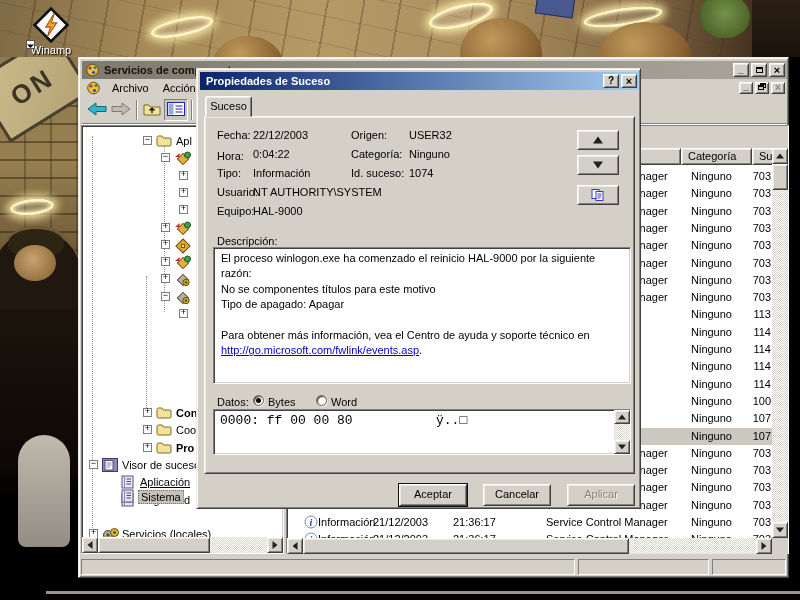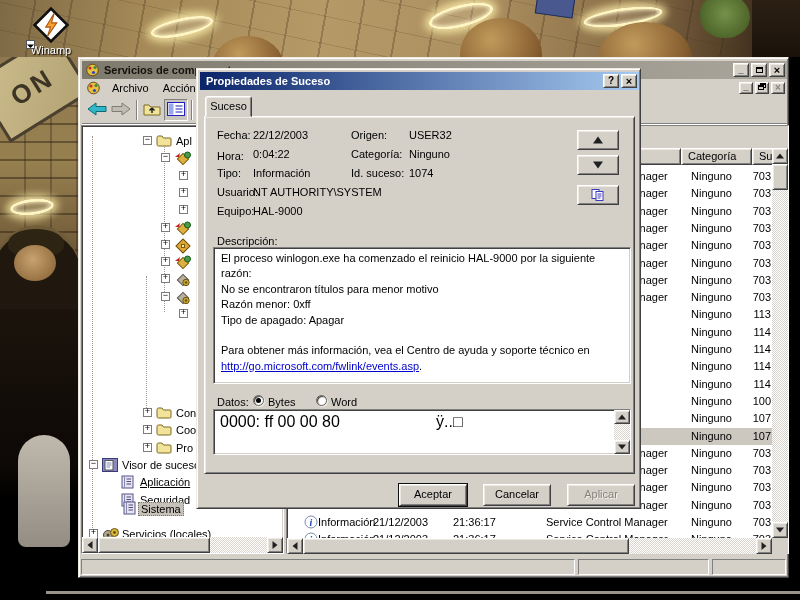--- a/index.html
+++ b/index.html
@@ -82,21 +82,21 @@
 .tab{position:absolute;background:#d4d0c8;border:1px solid;border-color:#fff #404040 transparent #fff;border-radius:3px 3px 0 0;box-shadow:inset 1px 1px 0 #ece9e2,inset -1px 0 0 #808080;text-align:center;padding-top:3px;z-index:2;cursor:pointer}
 .tabpage{position:absolute;border:1px solid;border-color:#fff #404040 #404040 #fff;box-shadow:inset 1px 1px 0 #ece9e2,inset -1px -1px 0 #808080;background:#d4d0c8}
 .flabel,.fvalue{position:absolute;white-space:nowrap}
 .dlgbtn{position:absolute;width:68px;height:22px;text-align:center;padding-top:3px;cursor:pointer}
 .dlgbtn.default{outline:1px solid #101010}
 .dlgbtn.disabled{color:#86827a;text-shadow:1px 1px 0 #f2f0ea;cursor:default}
 .radio{position:absolute;width:11px;height:11px;border-radius:50%;background:#fff;border:1px solid #636058;box-shadow:inset 1px 1px 1px #404040,1px 1px 0 #ece9e2;cursor:pointer}
 .radio.checked::after{content:"";position:absolute;left:2px;top:2px;width:5px;height:5px;border-radius:50%;background:#000}
 #desc-lines{position:absolute;left:7px;top:3px;right:7px;line-height:15.4px}
 #desc-lines a{color:#0000cc}
-.mono{font-family:Liberation Sans, sans-serif;font-size:16px}
+.mono{font-family:Liberation Mono, monospace;font-size:13px}
 .statusec{position:absolute;top:2px;height:16px;border:1px solid;border-color:#808080 #fff #fff #808080}
 </style>
 </head>
 <body>
 
 <div id="desktop">
 
   <div class="art-top abs">
     <div class="tiles"></div>
     <div class="halo" style="left:150px;top:18px;width:64px;height:18px;transform:rotate(-12deg)"></div>
@@ -276,35 +276,35 @@
               </svg></span>
           </div>
           <div class="tree-item" style="top: 180px;">
             <span class="tree-expand" style="left: 97px;">+</span>
           </div>
           <div class="tree-item" style="top: 279px;">
             <span class="tree-expand" style="left: 61px;">+</span>
             <span class="tree-icon" style="left: 74px;"><svg width="16" height="13">
                 <path d="M1 3.5 C1 2.7 1.6 2 2.4 2 H6 L7.5 4 H14 C14.8 4 15 4.5 15 5 V11 C15 11.8 14.4 12 13.6 12 H2.4 C1.6 12 1 11.4 1 10.6 Z" fill="#f2e39a" stroke="#7a6a24"></path>
               </svg></span>
-            <span class="tree-label" style="left: 92px;">Con</span>
+            <span class="tree-label" style="left: 92px; font-weight: bold;">Con</span>
           </div>
           <div class="tree-item" style="top: 296.3px;">
             <span class="tree-expand" style="left: 61px;">+</span>
             <span class="tree-icon" style="left: 74px;"><svg width="16" height="13">
                 <path d="M1 3.5 C1 2.7 1.6 2 2.4 2 H6 L7.5 4 H14 C14.8 4 15 4.5 15 5 V11 C15 11.8 14.4 12 13.6 12 H2.4 C1.6 12 1 11.4 1 10.6 Z" fill="#f2e39a" stroke="#7a6a24"></path>
               </svg></span>
             <span class="tree-label" style="left: 92px;">Coo</span>
           </div>
           <div class="tree-item" style="top: 313.6px;">
             <span class="tree-expand" style="left: 61px;">+</span>
             <span class="tree-icon" style="left: 74px;"><svg width="16" height="13">
                 <path d="M1 3.5 C1 2.7 1.6 2 2.4 2 H6 L7.5 4 H14 C14.8 4 15 4.5 15 5 V11 C15 11.8 14.4 12 13.6 12 H2.4 C1.6 12 1 11.4 1 10.6 Z" fill="#f2e39a" stroke="#7a6a24"></path>
               </svg></span>
-            <span class="tree-label" style="left: 92px;">Pro</span>
+            <span class="tree-label" style="left: 92px; font-weight: bold;">Pro</span>
           </div>
           <div class="tree-item" style="top: 330.9px;">
             <span class="tree-expand" style="left: 7px;">−</span>
             <span class="tree-icon" style="left: 20px;"><svg width="16" height="14">
                 <rect x="0.5" y="0.5" width="15" height="13" fill="#8a8ac0" stroke="#3a3a7a"></rect>
                 <rect x="3" y="2.5" width="8" height="9.5" fill="#fff" stroke="#555"></rect>
                 <path d="M4.5 5 h5 M4.5 7 h5 M4.5 9 h3.5" stroke="#8888b0"></path>
               </svg></span>
             <span class="tree-label" style="left: 38px;">Visor de sucesos</span>
           </div>
@@ -317,21 +317,21 @@
             <span class="tree-label" style="left: 56px; text-decoration: underline;">Aplicación</span>
           </div>
           <div class="tree-item" style="top: 365.5px;">
             <span class="tree-icon" style="left: 38px;"><svg width="15" height="14">
                 <rect x="2" y="1" width="11" height="12" fill="#e8e4f0" stroke="#55558a"></rect>
                 <path d="M4.5 1 v12" stroke="#8888b0"></path>
                 <path d="M6.5 4 h4.5 M6.5 6.5 h4.5 M6.5 9 h4.5" stroke="#4a4a7a"></path>
               </svg></span>
             <span class="tree-label" style="left: 56px;">Seguridad</span>
           </div>
-          <div class="tree-item" style="top: 374px; text-align: center;">
+          <div class="tree-item" style="top: 362px;">
             <span class="tree-icon" style="left: 38px;"><svg width="15" height="14">
                 <rect x="2" y="1" width="11" height="12" fill="#e8e4f0" stroke="#55558a"></rect>
                 <path d="M4.5 1 v12" stroke="#8888b0"></path>
                 <path d="M6.5 4 h4.5 M6.5 6.5 h4.5 M6.5 9 h4.5" stroke="#4a4a7a"></path>
               </svg></span>
             <span class="tree-label sel" style="left: 56px;">Sistema</span>
           </div>
           <div class="tree-item" style="top: 400.1px;">
             <span class="tree-expand" style="left: 7px;">+</span>
             <span class="tree-icon" style="left: 20px;"><svg width="17" height="14">
@@ -557,22 +557,21 @@
             <rect x="2" y="1.5" width="7" height="9" fill="#fff" stroke="#3a3ac0"></rect>
             <rect x="6" y="3.5" width="7" height="9" fill="#fff" stroke="#3a3ac0"></rect>
             <path d="M7.5 6 h4 M7.5 8 h4 M7.5 10 h3" stroke="#3a3ac0"></path>
           </svg></span>
       </span>
 
     <span class="flabel" style="left:20px;top:166px">Descripción:</span>
     <div class="abs sunken" style="left:16px;top:178px;width:418px;height:137px;overflow:hidden">
       <div id="desc-lines">
           <div>El proceso winlogon.exe ha comenzado el reinicio HAL-9000 por la siguiente razón:</div>
-          <div>No se encontraron títulos para menor motivo</div>
-          <div> Razón menor: 0xff</div>
+          <div>No se componentes títulos para este motivo</div>
           <div> Tipo de apagado: Apagar</div>
           <div>&nbsp;</div>
           <div>Para obtener más información, vea el Centro de ayuda y soporte técnico en</div>
           <div><a href="#">http://go.microsoft.com/fwlink/events.asp</a><span>.</span></div>
         </div>
     </div>
 
     <span class="flabel" style="left:20px;top:327px">Datos:</span>
     <span class="radio checked" style="left:56px;top:326px"></span>
     <span class="flabel" style="left:71px;top:327px">Bytes</span>

